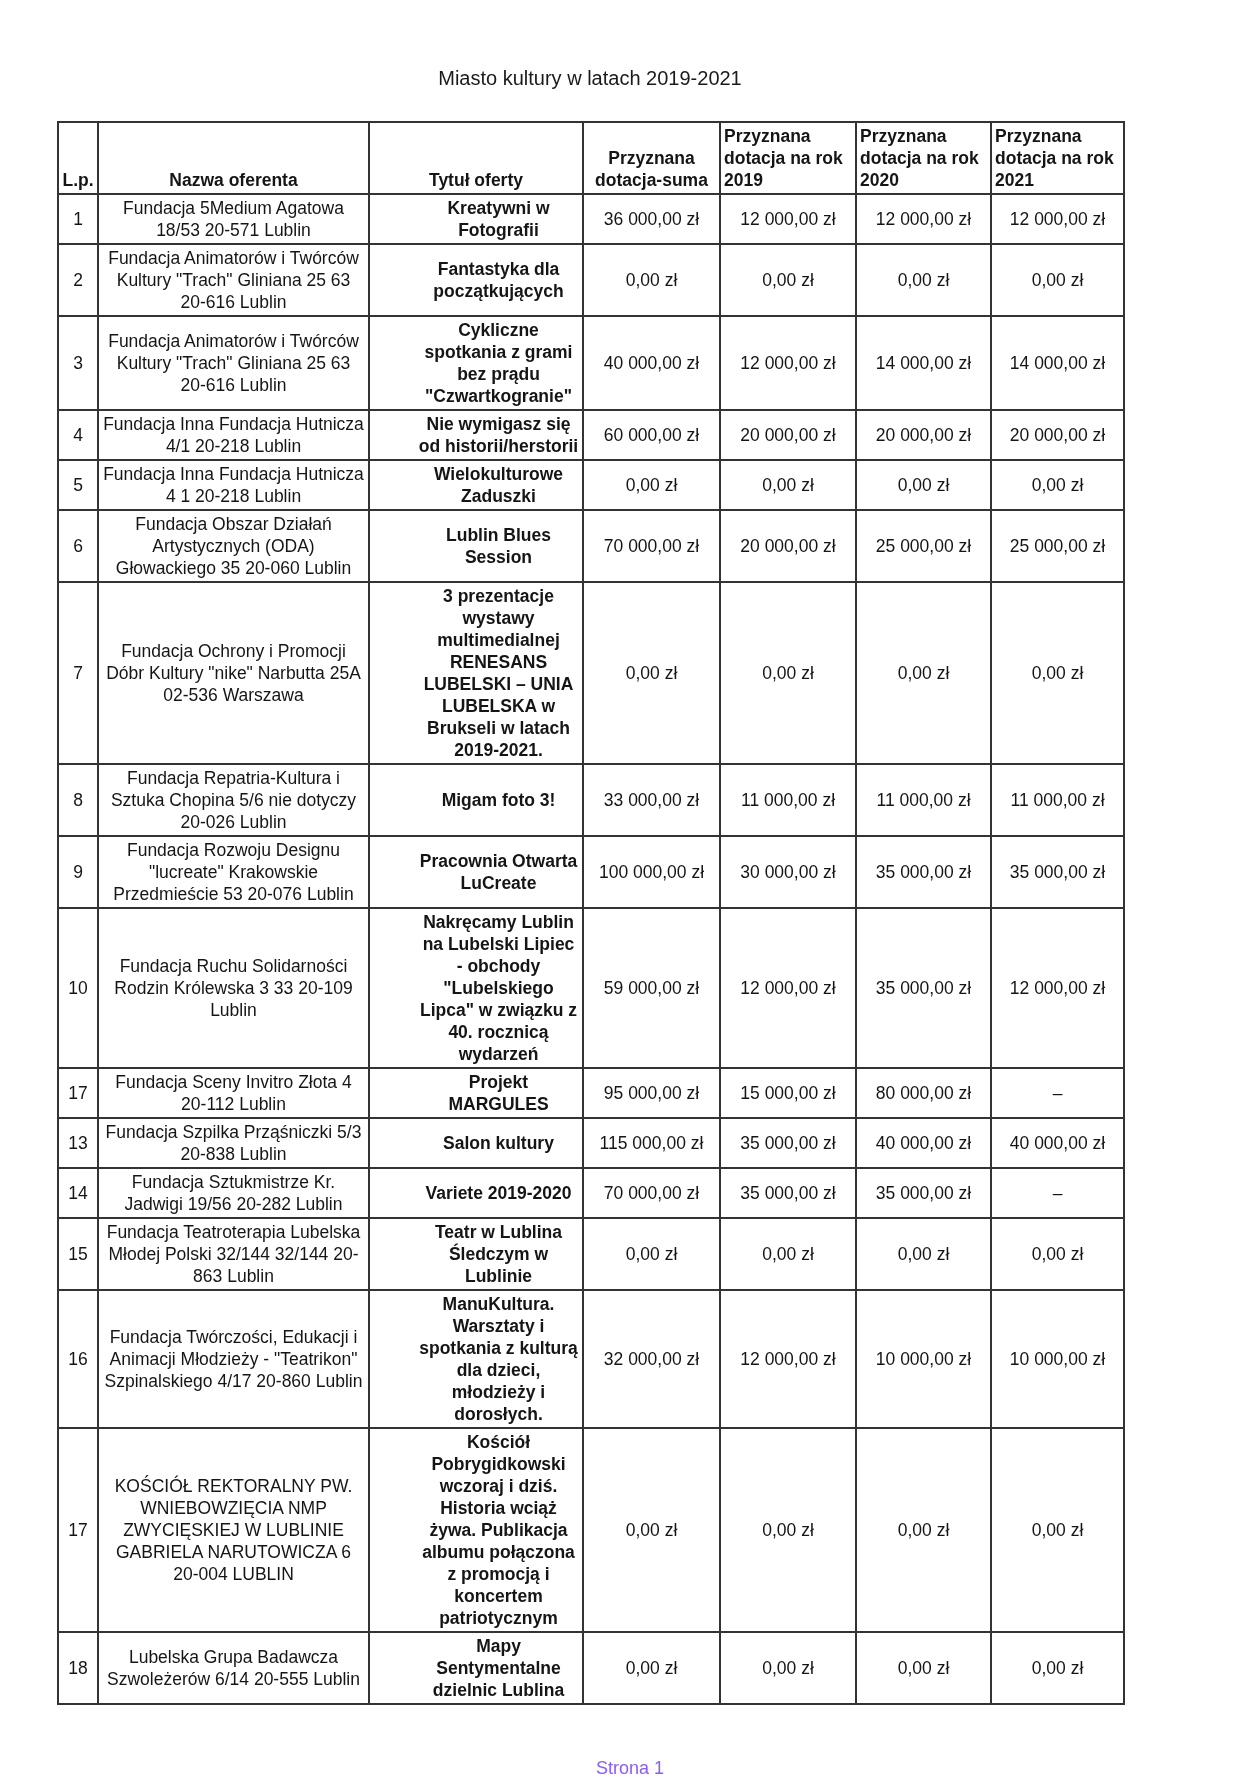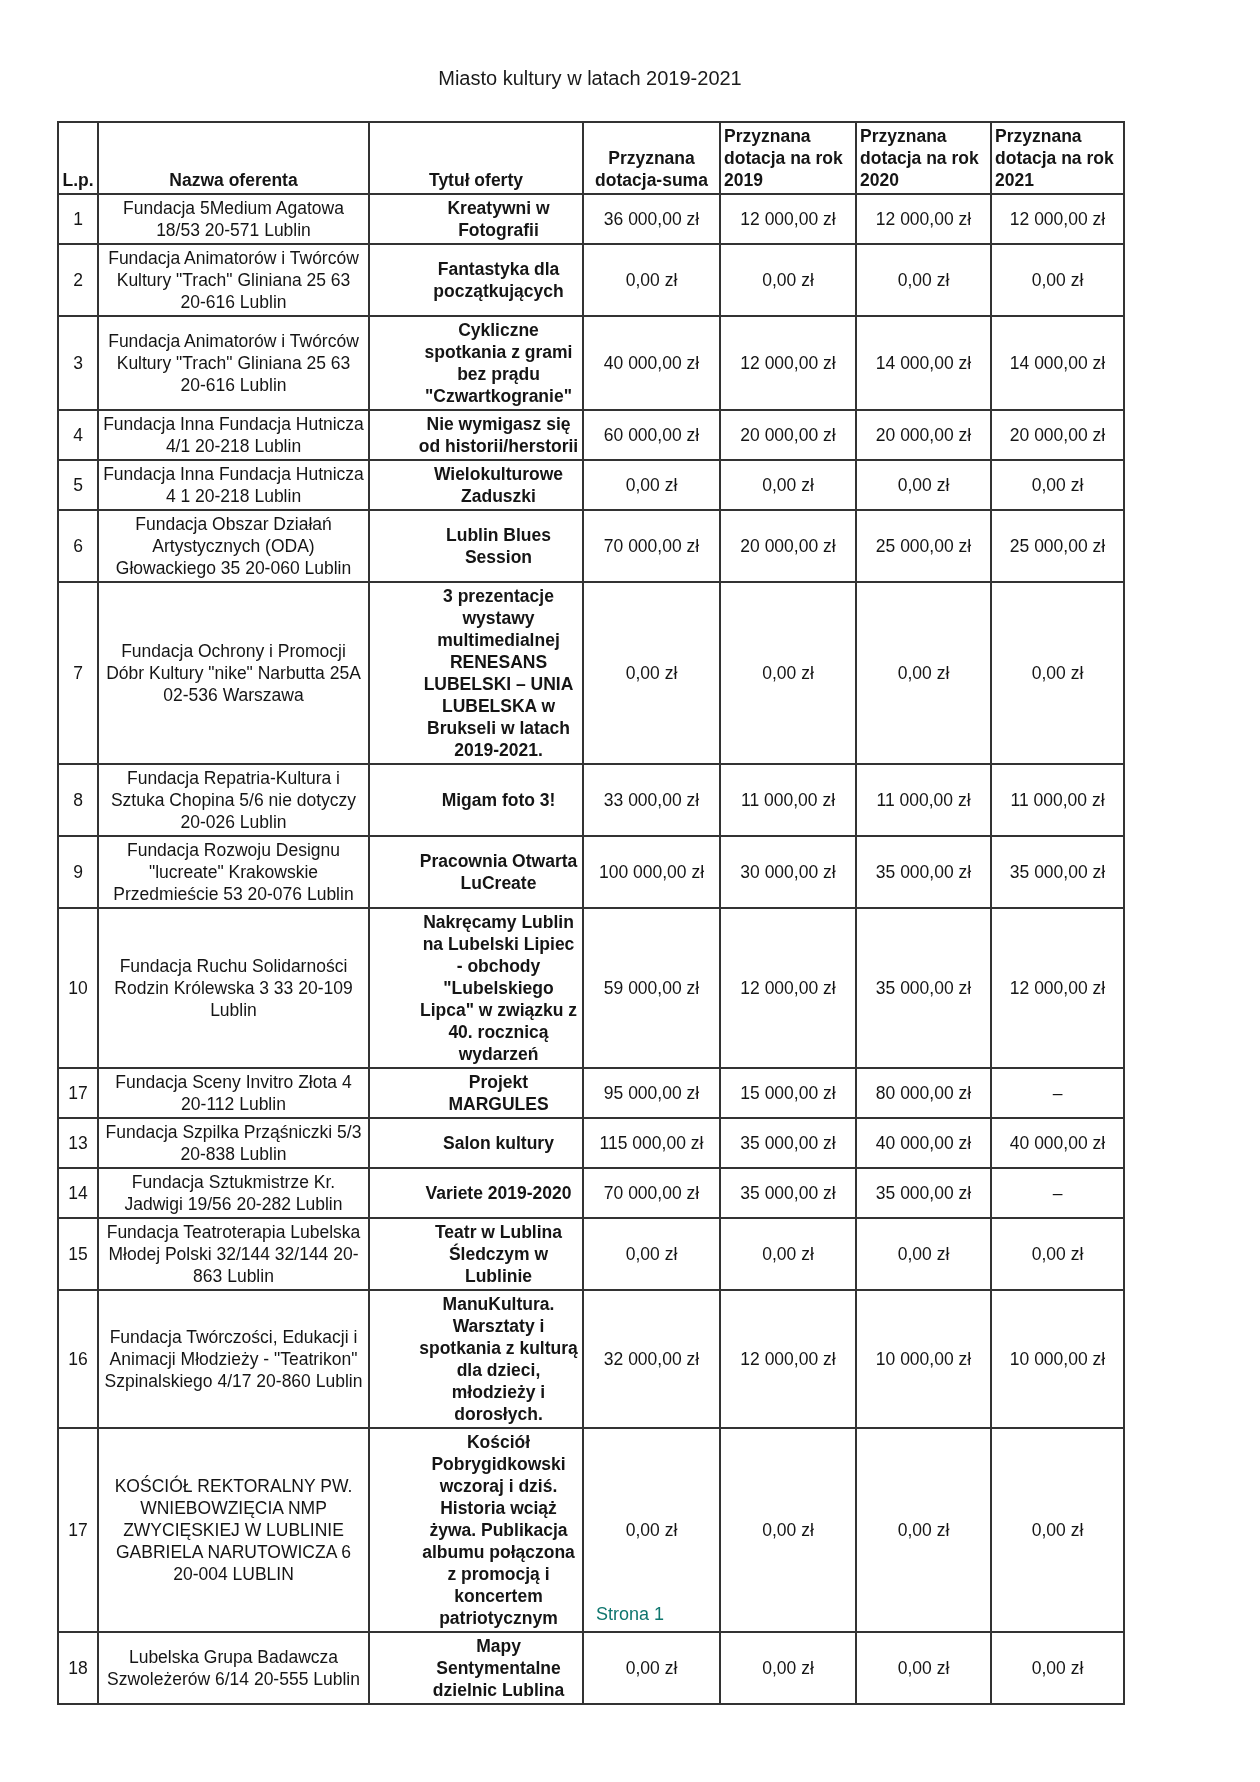--- a/index.html
+++ b/index.html
@@ -48,25 +48,25 @@
   }
   th.year{text-align:left;}
   td{
     vertical-align:middle;
     text-align:center;
     word-wrap:break-word;
   }
   td.tytul{font-weight:bold;padding-left:48px;}
   .footer{
     position:absolute;
-    top:1602px;left:0;width:1260px;
+    top:1756px;left:0;width:1260px;
     text-align:center;
     font-size:18px;
     line-height:24px;
-    color:#0f766e;
+    color:#8b5cf6;
   }
 </style>
 </head>
 <body>
 
 <div class="page">
 
   <div class="title">Miasto kultury w latach 2019-2021</div>
 
   <table class="grants">

